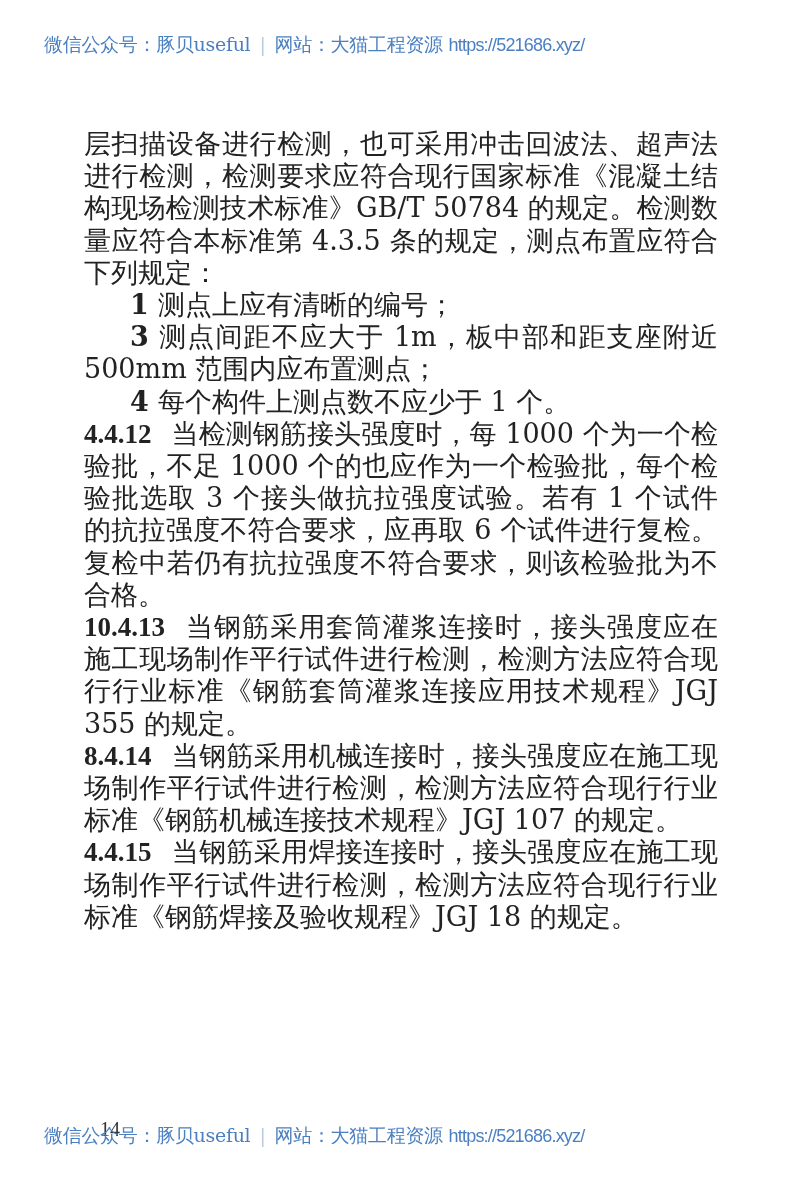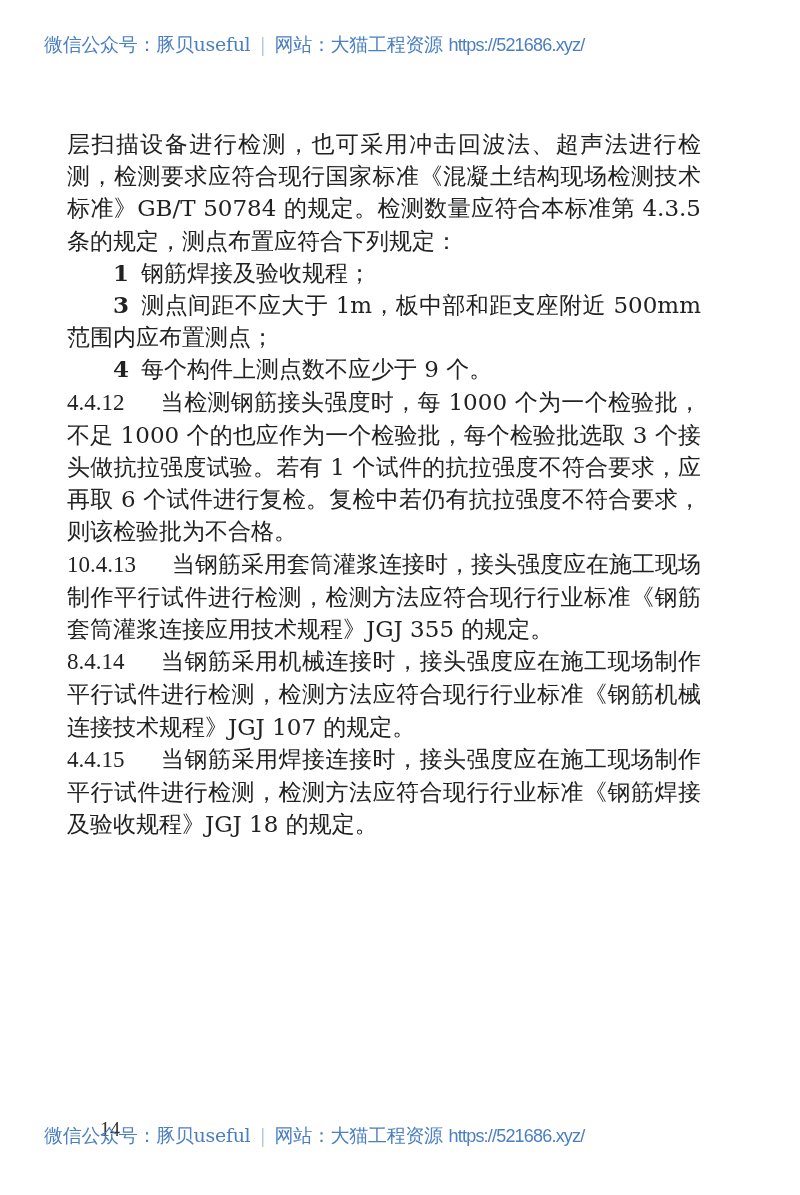--- a/index.html
+++ b/index.html
@@ -11,45 +11,45 @@
       position: absolute; left: 44px; width: 720px; height: 30px;
       font-family: "DejaVu Serif", "Liberation Serif", serif;
       color: #4a7fc1; font-size: 19px; line-height: 30px; white-space: nowrap;
       letter-spacing: -0.3px;
     }
     .watermark .sep { color: #b9c9de; margin: 0 9px; }
     .watermark .url { font-family: Liberation Sans, sans-serif; font-size: 18px; letter-spacing: -0.8px; }
     .wm-top { top: 29px; }
     .wm-bottom { top: 1120px; }
     .content {
-      position: absolute; left: 67px; top: 128px; width: 634px;
-      color: #222; font-size: 23px; line-height: 32.2px;
+      position: absolute; left: 84px; top: 128px; width: 634px;
+      color: #222; font-size: 27px; line-height: 32.2px;
     }
     .p { margin: 0; text-align: justify; text-align-last: left; }
     .indent { padding-left: 46px; }
     .item-num { font-weight: bold; display: inline-block; width: 28px; }
-    .clause { font-weight: normal; display: inline-block; margin-right: 36px; font-family: "Liberation Serif", serif; }
+    .clause { font-weight: bold; display: inline-block; margin-right: 20px; font-family: "Liberation Serif", serif; }
     .page-no {
       position: absolute; left: 100px; top: 1118px; font-size: 20px; color: #333;
       font-family: "Liberation Serif", serif; 
     }
   </style>
 </head>
 <body>
 
 <div class="watermark wm-top">
   <span>微信公众号：豚贝useful</span><span class="sep">|</span><span>网站：大猫工程资源</span> <span class="url">https://521686.xyz/</span>
 </div>
 
 <div class="content">
   <p class="p">层扫描设备进行检测，也可采用冲击回波法、超声法进行检测，检测要求应符合现行国家标准《混凝土结构现场检测技术标准》GB/T 50784 的规定。检测数量应符合本标准第 4.3.5 条的规定，测点布置应符合下列规定：</p>
 
-  <p class="p indent"><span class="item-num">1</span><span>钢筋焊接及验收规程；</span></p>
+  <p class="p indent"><span class="item-num">1</span><span>测点上应有清晰的编号；</span></p>
   <p class="p" style="text-indent:46px;"><span class="item-num" style="text-indent:0;">3</span><span>测点间距不应大于 1m，板中部和距支座附近 500mm 范围内应布置测点；</span></p>
-  <p class="p indent"><span class="item-num">4</span><span>每个构件上测点数不应少于 9 个。</span></p>
+  <p class="p indent"><span class="item-num">4</span><span>每个构件上测点数不应少于 1 个。</span></p>
 
   <p class="p"><span class="clause">4.4.12</span><span>当检测钢筋接头强度时，每 1000 个为一个检验批，不足 1000 个的也应作为一个检验批，每个检验批选取 3 个接头做抗拉强度试验。若有 1 个试件的抗拉强度不符合要求，应再取 6 个试件进行复检。复检中若仍有抗拉强度不符合要求，则该检验批为不合格。</span></p>
   <p class="p"><span class="clause">10.4.13</span><span>当钢筋采用套筒灌浆连接时，接头强度应在施工现场制作平行试件进行检测，检测方法应符合现行行业标准《钢筋套筒灌浆连接应用技术规程》JGJ 355 的规定。</span></p>
   <p class="p"><span class="clause">8.4.14</span><span>当钢筋采用机械连接时，接头强度应在施工现场制作平行试件进行检测，检测方法应符合现行行业标准《钢筋机械连接技术规程》JGJ 107 的规定。</span></p>
   <p class="p"><span class="clause">4.4.15</span><span>当钢筋采用焊接连接时，接头强度应在施工现场制作平行试件进行检测，检测方法应符合现行行业标准《钢筋焊接及验收规程》JGJ 18 的规定。</span></p>
 </div>
 
 <div class="page-no">14</div>
 
 <div class="watermark wm-bottom">

